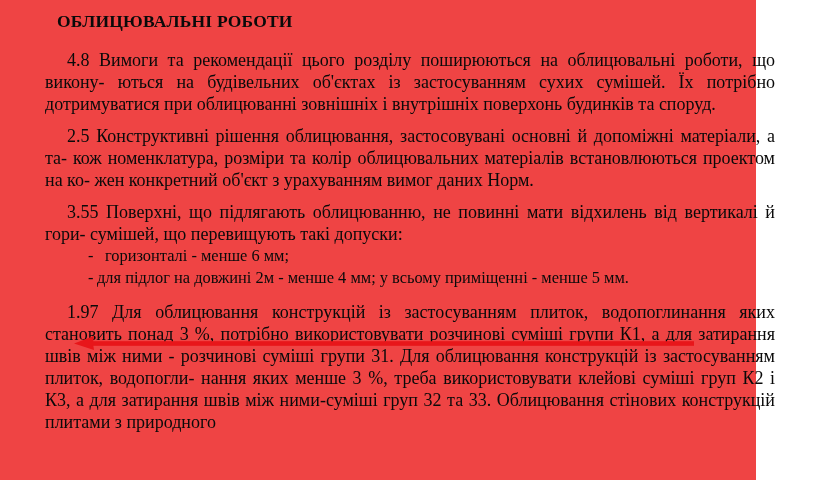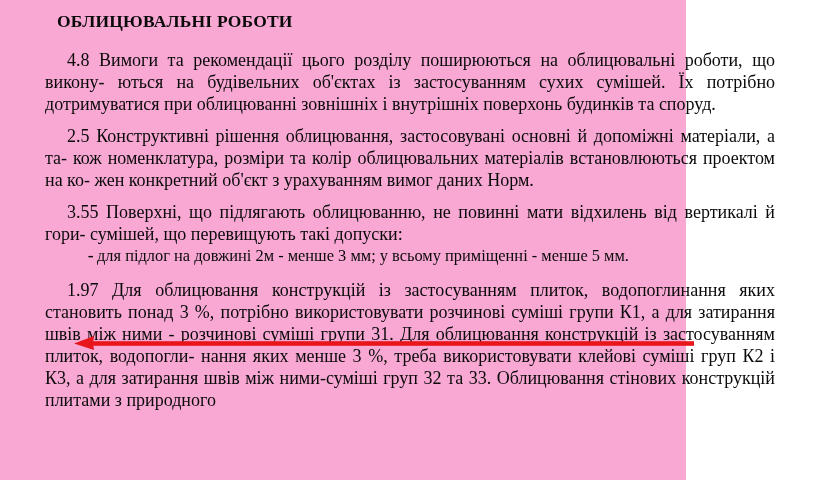--- a/index.html
+++ b/index.html
@@ -9,23 +9,23 @@
   }
   body {
     width: 820px;
     height: 480px;
     overflow: hidden;
     font-family: "Liberation Serif", "DejaVu Serif", serif;
     color: #0a0a0a;
   }
   .page {
     position: relative;
-    width: 686px;
+    width: 756px;
     height: 480px;
-    background: #f9a8d4;
+    background: #ef4444;
   }
   .content {
     position: absolute;
     left: 45px;
     top: 0;
     width: 730px;
   }
   .doc-title {
     font-size: 17.5px;
     font-weight: bold;
@@ -105,24 +105,25 @@
 
 
     <p class="para spaced">
       <span class="indent-lead"></span><span>3.55 Поверхні, що підлягають облицюванню, не повинні мати відхилень від вертикалі й гори-</span>
       <span>сумішей, що перевищують такі допуски:</span>
     </p>
 
     <ul class="bullet-list">
       <li>
         <span class="dash">-</span>
+        <span class="cont">горизонталі - менше 6 мм;</span>
       </li>
       <li>
         <span class="dash">-</span>
-        <span class="btext">для підлог на довжині 2м - менше 3 мм; у всьому приміщенні - менше 5 мм.</span>
+        <span class="btext">для підлог на довжині 2м - менше 4 мм; у всьому приміщенні - менше 5 мм.</span>
       </li>
     </ul>
 
     <p class="para spaced" style="margin-top:12px;">
       <span class="indent-lead"></span><span>1.97 Для облицювання конструкцій із застосуванням плиток, водопоглинання яких становить</span>
       <span>понад 3 %, потрібно використовувати розчинові суміші групи К1, а для затирання швів між ними -</span>
       <span>розчинові суміші групи 31. Для облицювання конструкцій із застосуванням плиток, водопогли-</span>
       <span>нання яких менше 3 %, треба використовувати клейові суміші груп К2 і К3, а для затирання швів</span>
       <span>між ними-суміші груп 32 та 33. Облицювання стінових конструкцій плитами з природного</span>
     </p>

